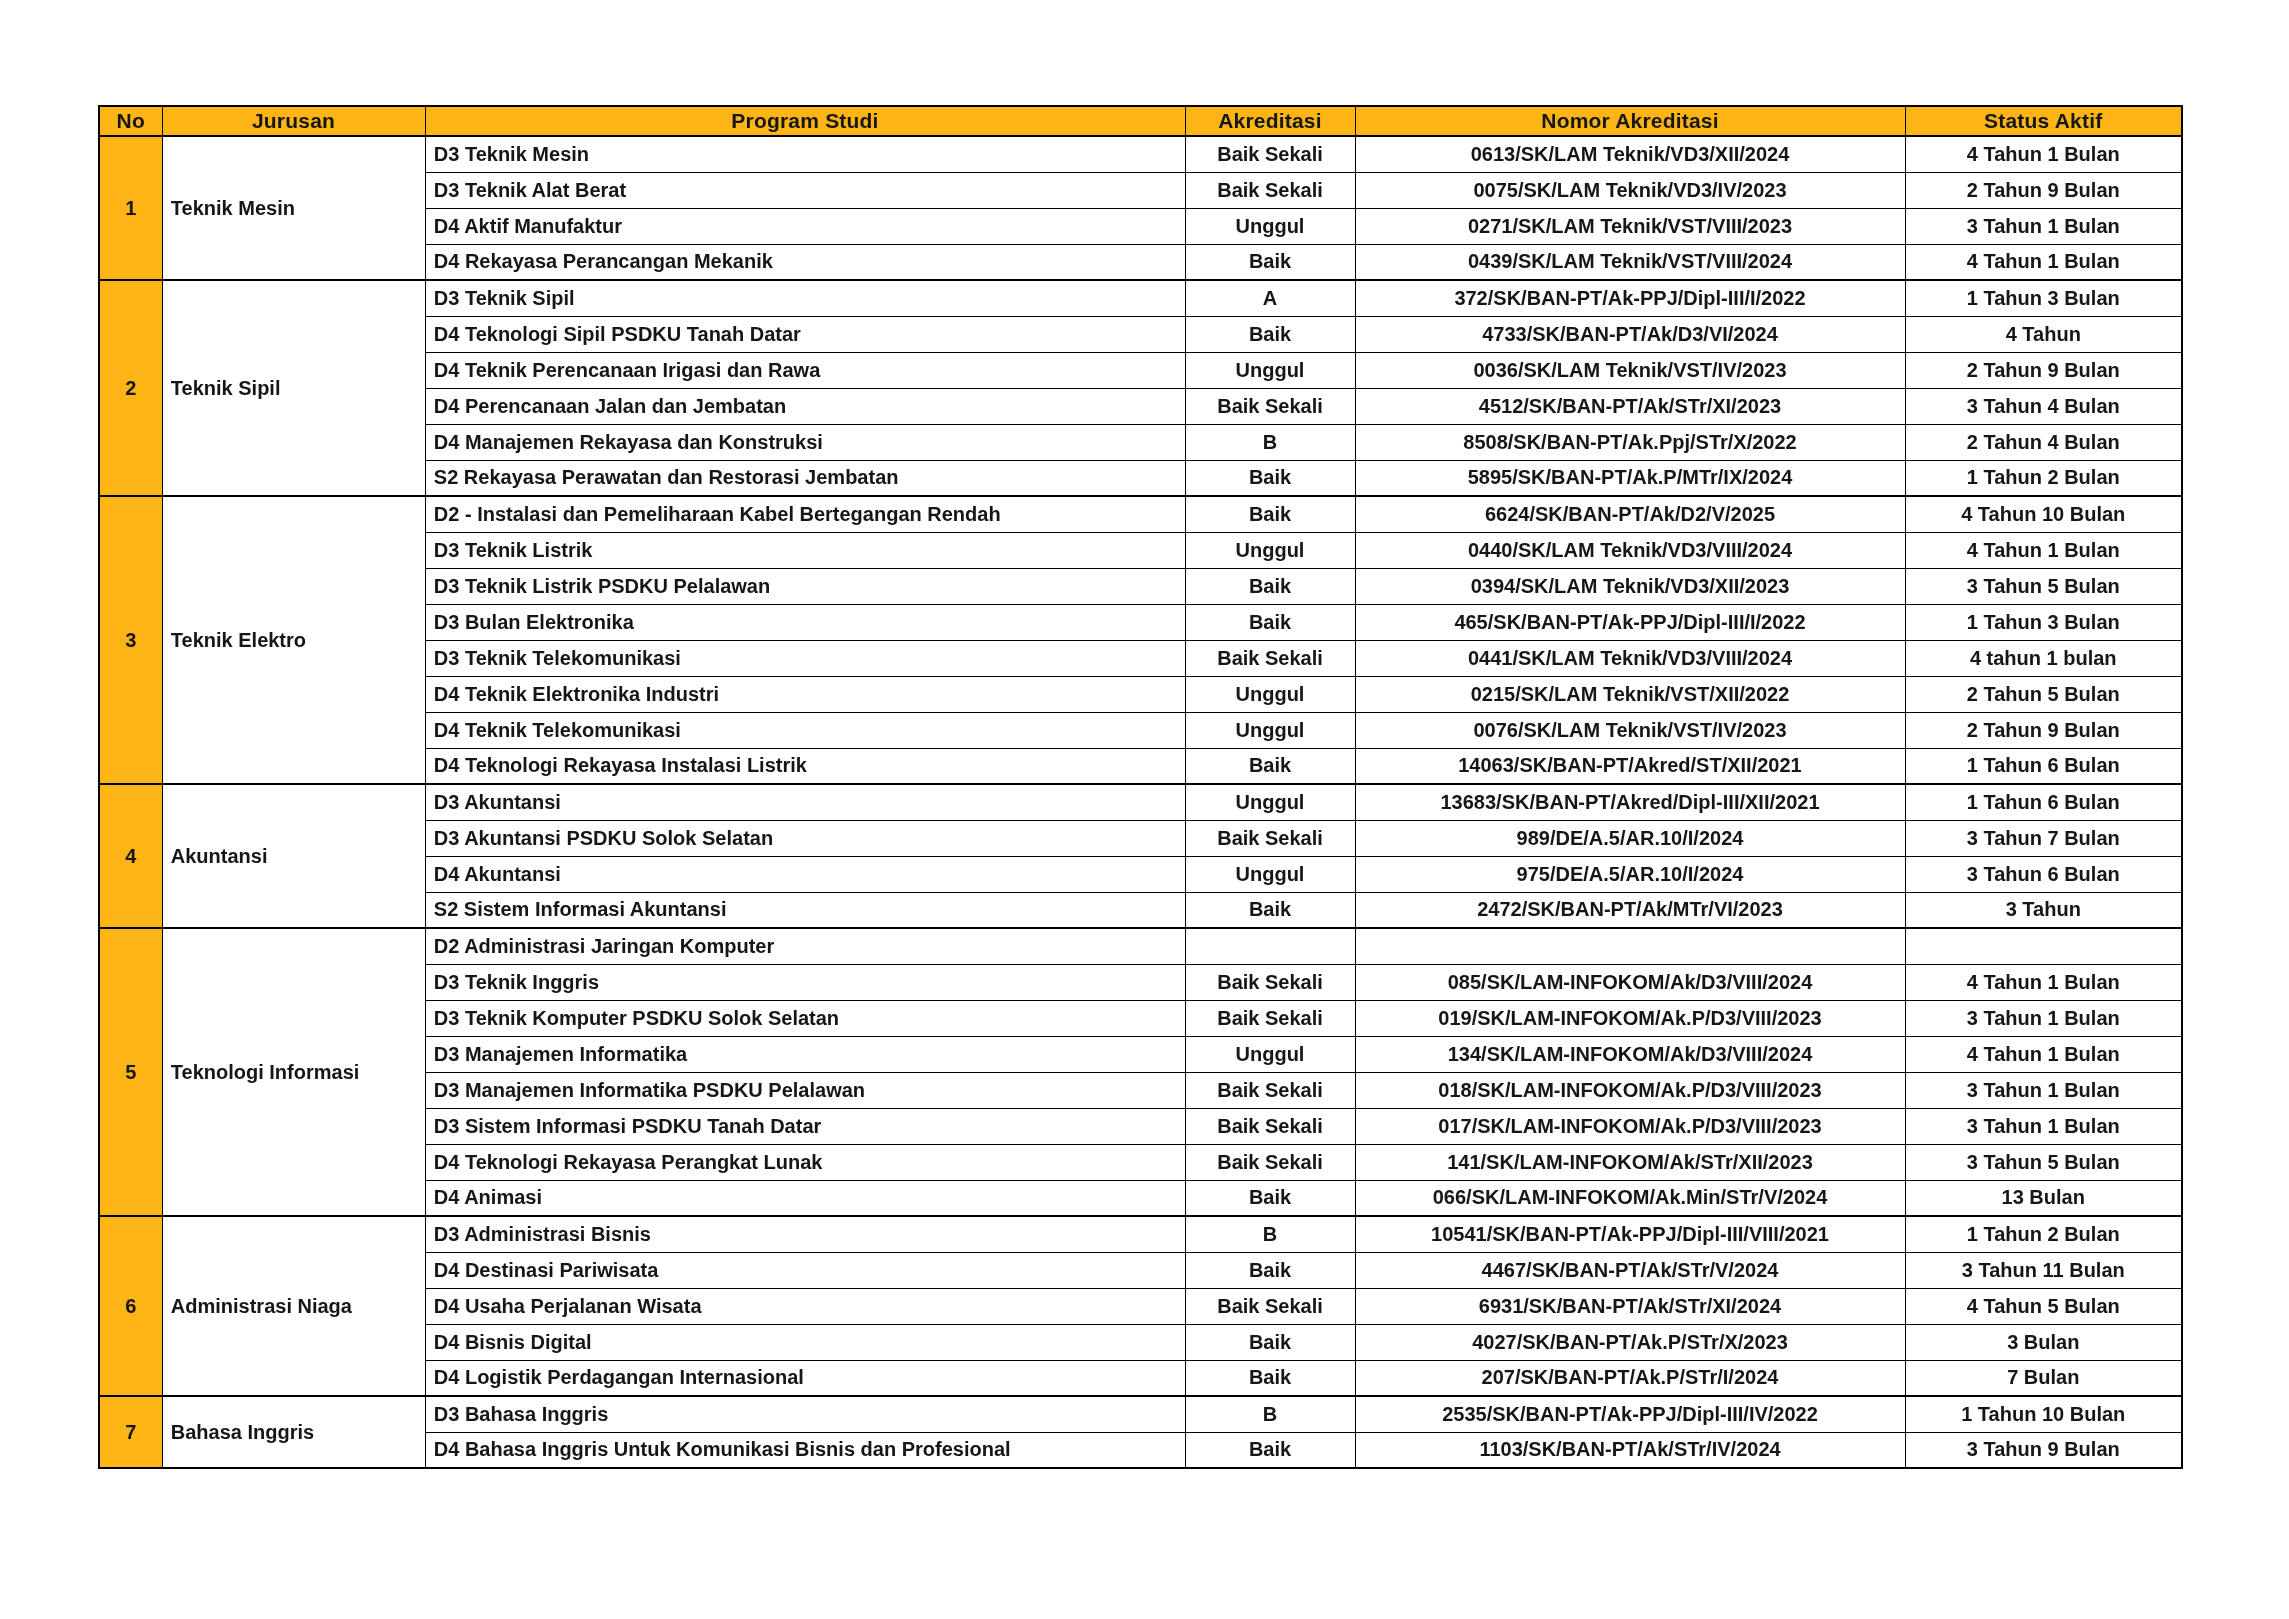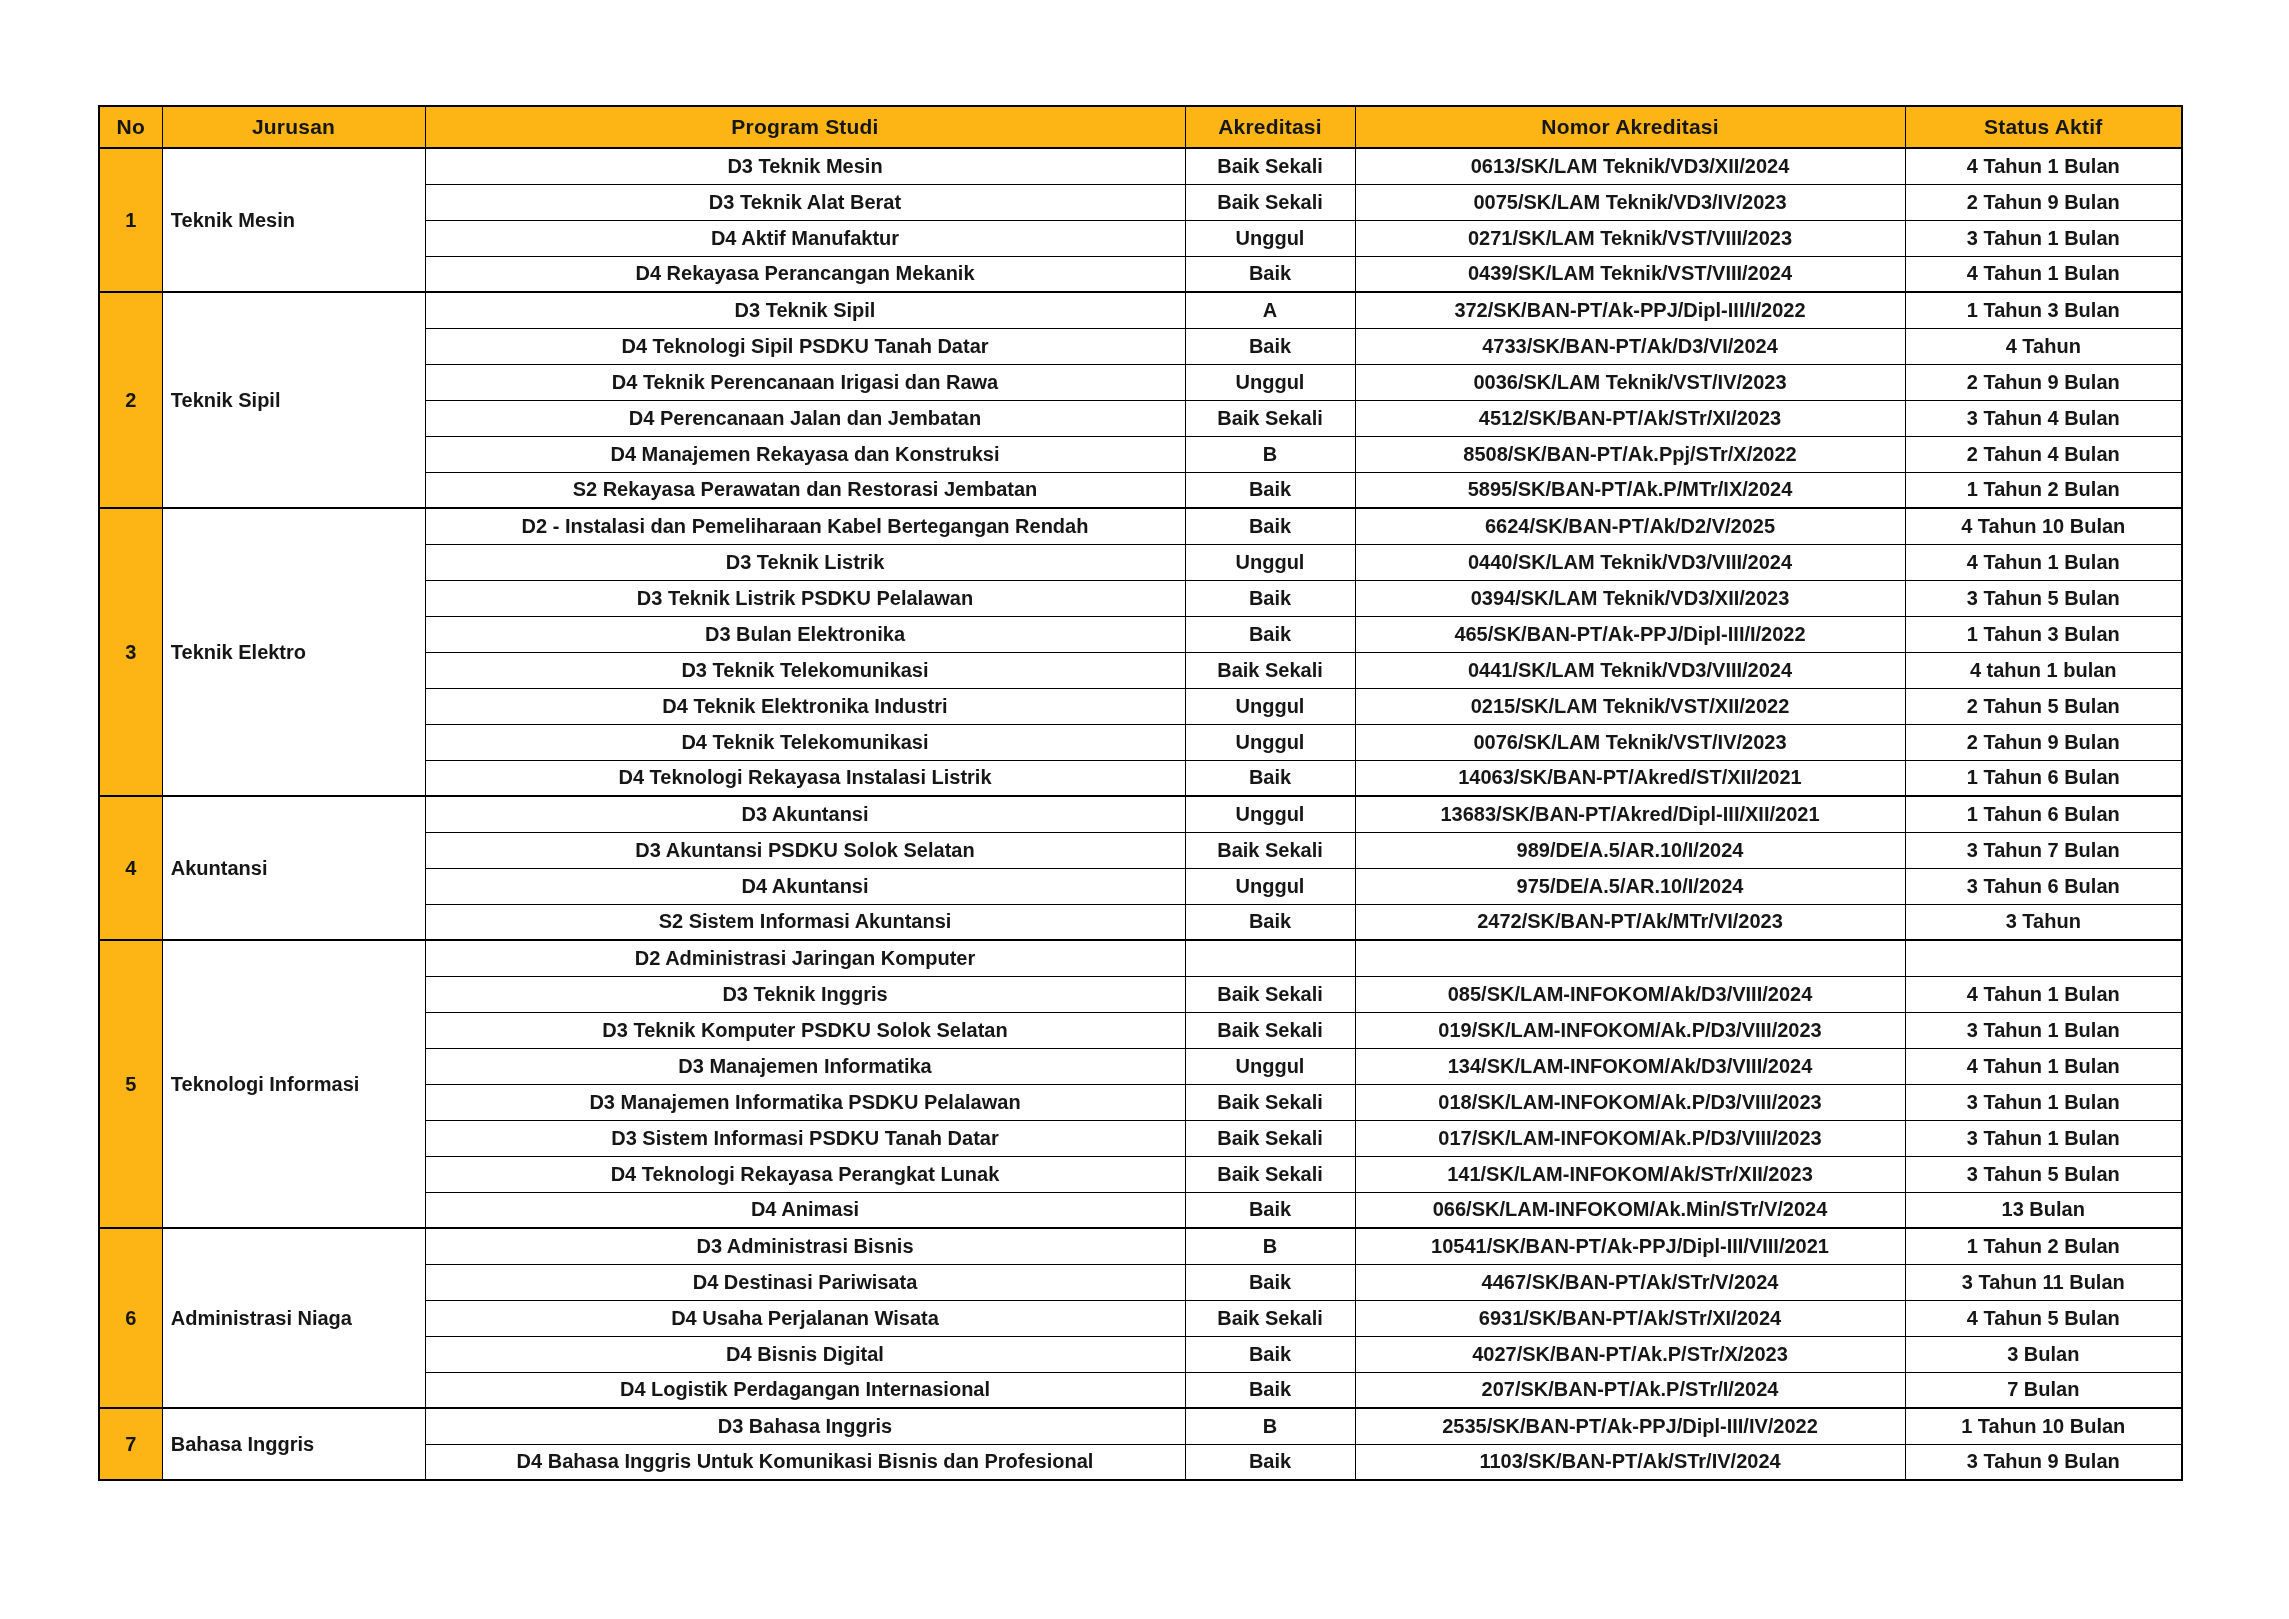--- a/index.html
+++ b/index.html
@@ -27,21 +27,21 @@
     width: 2082px;
     border: 2.8px solid #000000;
   }
   col.c-no      { width: 63px;  }
   col.c-jurusan { width: 263px; }
   col.c-prodi   { width: 760px; }
   col.c-akre    { width: 170px; }
   col.c-nomor   { width: 550px; }
   col.c-status  { width: 277px; }
 
-  thead tr { height: 42px; }
+  thead tr { height: 30px; }
   thead th {
     background: var(--accent, #FCB515);
     border: 1.8px solid #000000;
     border-bottom: 2.8px solid #000000;
     font-size: 21px;
     font-weight: 700;
     text-align: center;
     padding: 0 3.7px;
     letter-spacing: 0.2px;
   }
@@ -54,21 +54,21 @@
     white-space: nowrap;
     overflow: hidden;
   }
   tbody tr.group-start td { border-top: 2.8px solid #000000; }
   td.cell-no {
     background: var(--accent, #FCB515);
     text-align: center;
     padding: 0 1.8px;
   }
   td.cell-jurusan { }
-  td.cell-prodi   { text-align: center; }
+  td.cell-prodi   { text-align: left; }
   td.cell-akre,
   td.cell-nomor,
   td.cell-status  { text-align: center; }
 </style>
 </head>
 <body>
 
 <div class="table-wrap">
   <table class="akreditasi-table">
     <colgroup>

